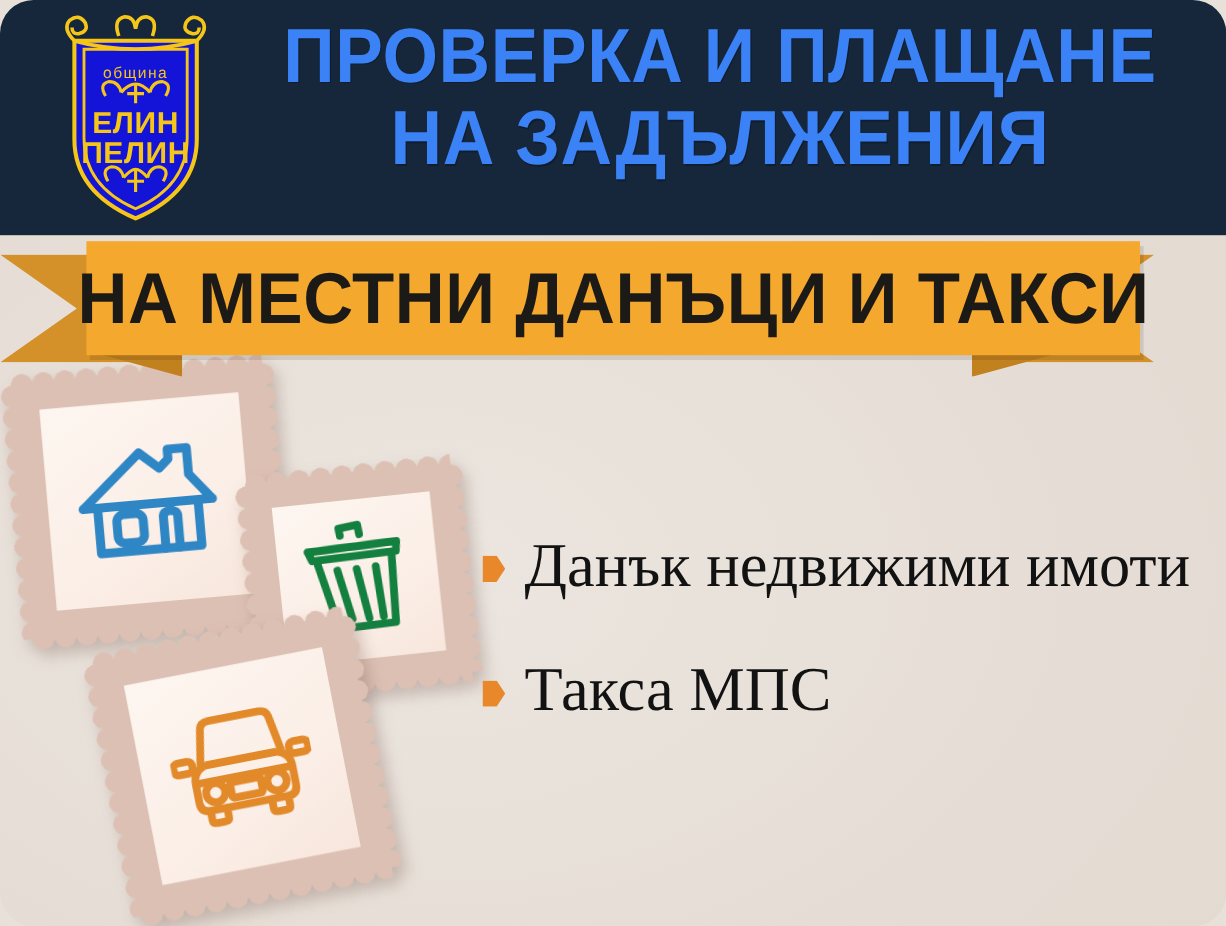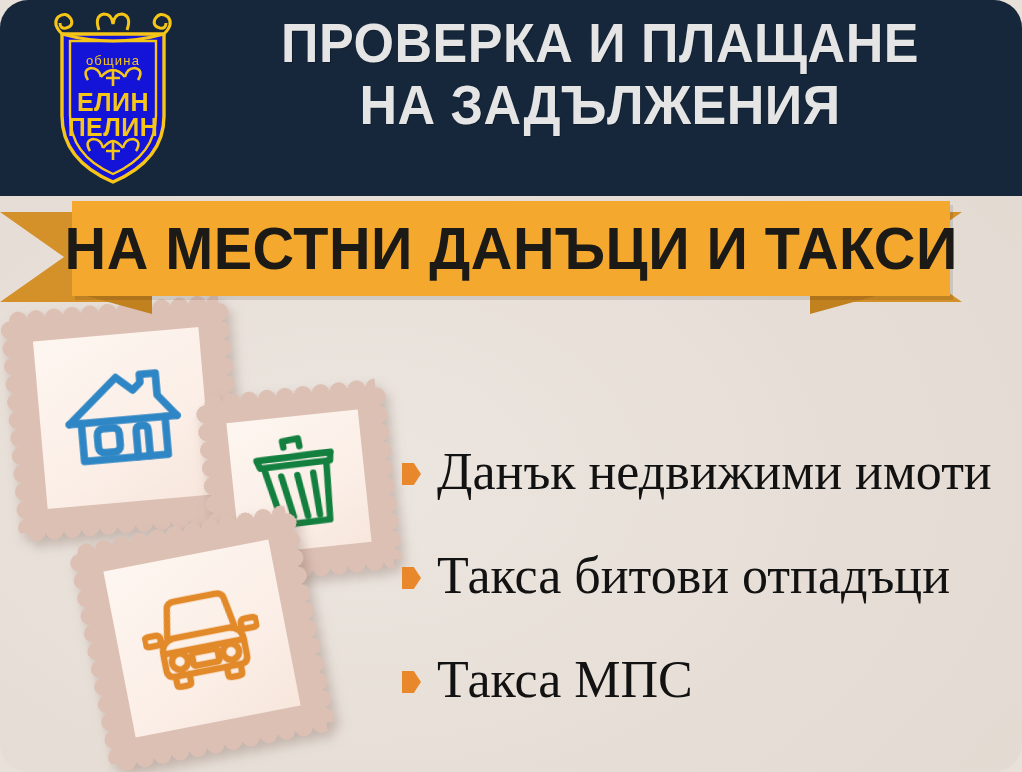--- a/index.html
+++ b/index.html
@@ -59,24 +59,24 @@
     height: 180px;
   }
 
   
   #header-title {
     position: absolute;
     left: 190px;
     top: 16px;
     width: 820px;
     text-align: center;
-    color: #e5e5e5;
+    color: #3b82f6;
     font-family: "Liberation Sans", sans-serif;
     font-weight: bold;
-    font-size: 56px;
+    font-size: 64px;
     line-height: 0.96;
     letter-spacing: 0.5px;
     text-shadow: 1px 1px 0 rgba(0,0,0,0.25);
   }
   #header-title .tline {
     display: block;
     transform: scaleX(0.93);
   }
   #header-title .tline:first-child { margin-bottom: 8px; }
 
@@ -362,24 +362,20 @@
     </div>
   </div>
 
   <div id="bullets">
 
     <div class="bullet-row">
       <span class="bullet-marker"></span>
       <span class="bullet-label">Данък недвижими имоти</span>
     </div>
 
-    <div class="bullet-row">
-      <span class="bullet-marker"></span>
-      <span class="bullet-label">Такса битови отпадъци</span>
-    </div>
 
     <div class="bullet-row">
       <span class="bullet-marker"></span>
       <span class="bullet-label">Такса МПС</span>
     </div>
 
   </div>
 
 </div>
 

